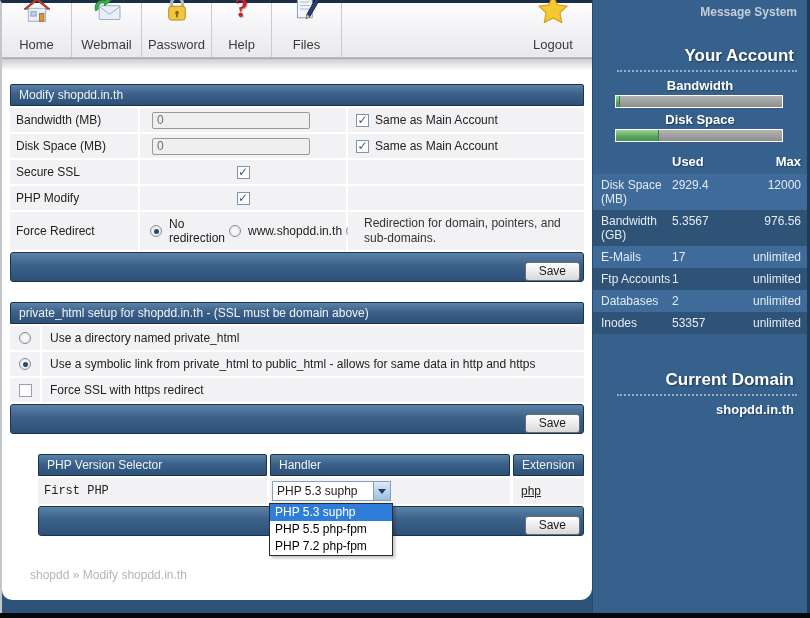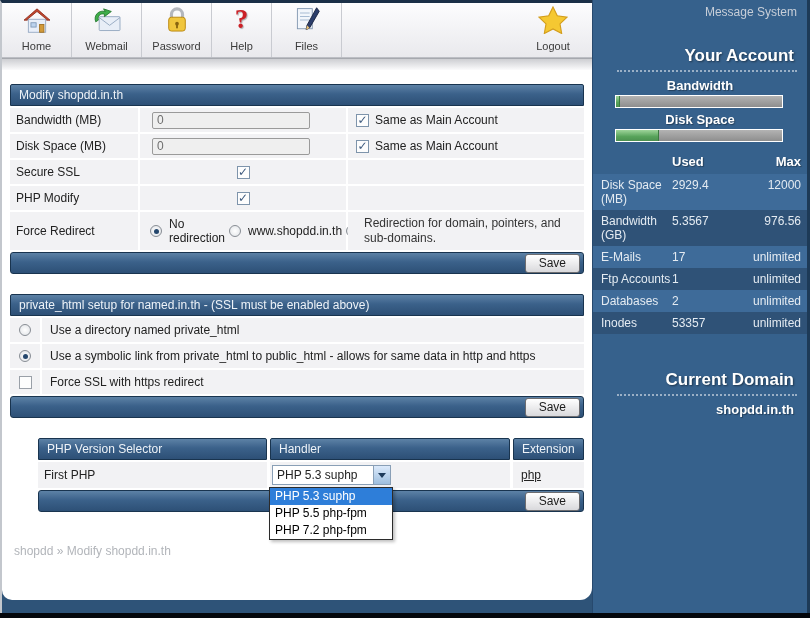--- a/index.html
+++ b/index.html
@@ -25,21 +25,21 @@
     background:linear-gradient(#fdfdfe,#e9e9ed);
     border-bottom:1px solid #bcbec4;
   }
   .tool-item {
     width:70px; display:flex; flex-direction:column; align-items:center;
     justify-content:flex-end; padding:4px 0 5px; cursor:pointer;
     border-right:1px solid #c9cbd1;
   }
   .tool-item.no-divider { border-right:none; }
   .tool-item .icn { height:30px; display:flex; align-items:center; justify-content:center; }
-  .tool-item .lbl { font-size:11px; color:#3b3b3b; margin-top:6px; }
+  .tool-item .lbl { font-size:13px; color:#3b3b3b; margin-top:14px; }
   .tool-spacer { flex:1; }
   .logout { width:78px; }
   .strip {
     height:12px;
     background:linear-gradient(#cdced2,#fbfbfc);
     border-top:1px solid #a6a8ae;
   }
   .content { padding:14px 8px 0 8px; }
 
   
@@ -49,24 +49,24 @@
     border:1px solid #19344f; border-radius:2px 2px 0 0;
   }
   .prow { display:flex; gap:2px; margin-top:2px; }
   .cell { background:#f2f2f4; display:flex; align-items:center; }
   .c1 { width:128px; padding-left:6px; }
   .c2 { width:206px; }
   .c2.center { justify-content:center; }
   .c3 { flex:1; padding-left:8px; }
   .rowh { min-height:24px; }
   .savebar {
-    margin-top:2px; height:22px;
+    margin-top:2px; height:30px;
     background:linear-gradient(#5d82a6,#3b618a 45%,#2d5076);
     border:1px solid #19344f; border-radius:3px;
-    display:flex; justify-content:flex-end; align-items:center; padding-right:3px;
+    display:flex; justify-content:flex-end; align-items:flex-end; padding-right:3px;
   }
   .btn {
     font-size:12px; color:#1c1c1c; padding:1px 13px 2px;
     background:linear-gradient(#ffffff,#d9d9dc);
     border:1px solid #6d6d70; border-radius:3px; cursor:pointer;
   }
   .txt { color:#222; }
   .note { color:#333; max-width:250px; line-height:15px; padding:4px 0 4px 8px; }
 
   
@@ -93,21 +93,21 @@
 
   
   .pcell-ctrl { width:30px; justify-content:center; }
 
   
   .php-wrap { position:relative;margin-left:28px; }
   .hcell { flex:none; }
   .h1 { width:229px; } .h2 { width:240px; } .h3 { flex:1; }
   .phead3 { display:flex; gap:3px; }
   .phead3 .phead { border-radius:2px 2px 0 0; }
-  .r1 { width:229px; padding-left:6px; } .r2 { width:240px; } .r3 { flex:1; padding-left:8px;text-decoration:underline; }
+  .r1 { width:229px; padding-left:6px;font-family:Liberation Mono, monospace; } .r2 { width:240px; } .r3 { flex:1; padding-left:8px;text-decoration:underline; }
   .select {
     margin-left:2px; width:119px; height:20px; display:flex; align-items:center;
     border:1px solid #899fb6; background:#fff; cursor:pointer;
   }
   .select .sval { flex:1; padding-left:4px; }
   .select .sarrow {
     width:17px; height:18px; border-left:1px solid #899fb6;
     background:linear-gradient(#dceafb,#9dbede);
     display:flex; align-items:center; justify-content:center;
   }
@@ -115,31 +115,31 @@
     content:""; border-left:4px solid transparent; border-right:4px solid transparent;
     border-top:5px solid #1e3b5a;
   }
   .ddlist {
     position:absolute; left:231px; top:49px; width:124px; z-index:20;
     background:#fff; border:1px solid #2b2b2b; box-shadow:2px 2px 3px rgba(0,0,0,.25);
   }
   .ddopt { padding:1px 5px 2px; color:#000; cursor:pointer; }
   .ddopt.hl { background:#2e7ed9; color:#fff; }
 
-  .breadcrumb { margin:32px 0 0 4px; color:#b2b5ba; }
+  .breadcrumb { margin:32px 0 0 20px; color:#b2b5ba; }
   .breadcrumb span { cursor:default; }
   .breadcrumb .bc-link { cursor:pointer; }
 
   
   .sidebar {
     position:absolute; right:0; top:0; width:218px; height:613px;
     background:#36618c; border-right:3px solid #1d3a57; border-left:1px solid #27496e;
     color:#e6ecf2;
   }
-  .msg { text-align:right; padding:5px 10px; color:#c7ced8; cursor:pointer; }
+  .msg { text-align:right; padding:5px 10px; color:#c7ced8; cursor:pointer;font-weight:bold; }
   .sb-h { text-align:right; padding-right:13px; margin-top:22px; font-size:17px;
           font-weight:bold; color:#fff; text-shadow:1px 1px 2px rgba(0,0,0,.45); }
   .dots { border-bottom:2px dotted rgba(255,255,255,.5); margin:4px 10px 6px 24px; }
   .bar-lbl { text-align:center; font-weight:bold; color:#fff; font-size:13px; margin-top:3px;
              text-shadow:1px 1px 1px rgba(0,0,0,.35); }
   .pbar {
     margin:2px 24px 4px 22px; height:13px; border:1px solid #fff;
     background:linear-gradient(#b3b3b3,#8e8e8e);
   }
   .pfill { height:100%; background:linear-gradient(#9ed49a,#57a35a 60%,#4c9150);
@@ -292,21 +292,21 @@
               <div class="note">Redirection for domain, pointers, and sub-domains.</div>
             </div>
           </div>
 
           <div class="savebar">
             <button class="btn">Save</button>
           </div>
         </div>
 
         <div class="panel" style="margin-top:20px">
-          <div class="phead">private_html setup for named.in.th - (SSL must be enabled above)</div>
+          <div class="phead">private_html setup for shopdd.in.th - (SSL must be domain above)</div>
 
           <div class="prow">
             <div class="cell pcell-ctrl rowh">
               <span class="radio"></span>
             </div>
             <div class="cell rowh" style="flex:1;padding-left:8px;">Use a directory named private_html</div>
           </div>
 
           <div class="prow">
             <div class="cell pcell-ctrl rowh">

